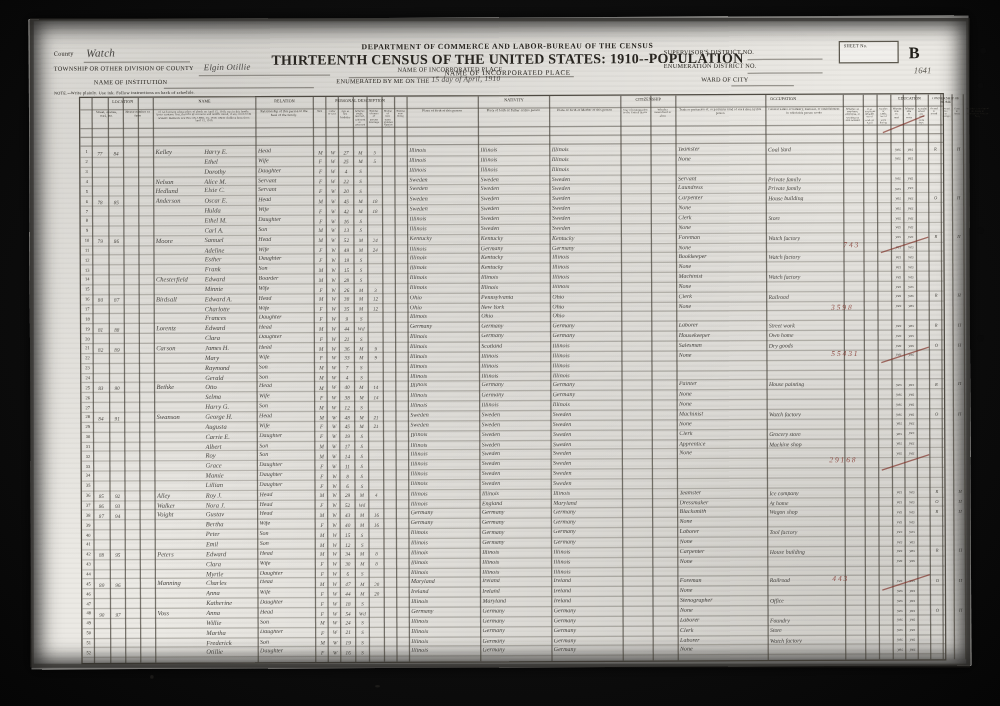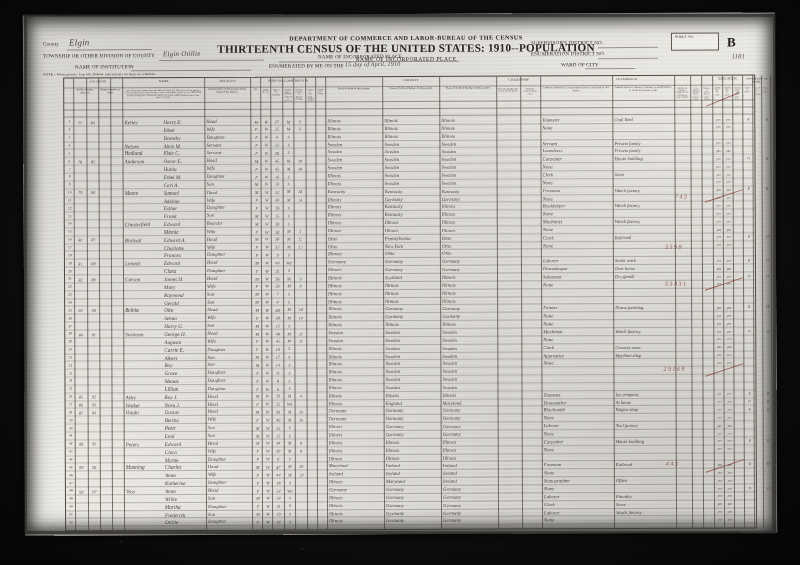--- a/index.html
+++ b/index.html
@@ -80,21 +80,21 @@
   <div class="scan-bg"></div>
   <div class="sheet">
 
     <div class="hdr">
       <div class="l1">DEPARTMENT OF COMMERCE AND LABOR-BUREAU OF THE CENSUS</div>
       <div class="l2">THIRTEENTH CENSUS OF THE UNITED STATES: 1910--POPULATION</div>
       <div class="l3">NAME OF INCORPORATED PLACE</div>
     </div>
 
     <div class="fieldrow" style="left:20px;top:26px;">County</div>
-    <div class="fieldrow hw" style="left:46px;top:22px;font-size:9px;">Elgin</div>
+    <div class="fieldrow hw" style="left:46px;top:22px;font-size:9px;">Watch</div>
     <div class="rule" style="left:44px;top:34px;width:85px;"></div>
 
     <div class="fieldrow" style="left:20px;top:38px;">TOWNSHIP OR OTHER DIVISION OF COUNTY</div>
     <div class="fieldrow hw" style="left:140px;top:35px;font-size:7px;">Elgin Otillie</div>
     <div class="rule" style="left:136px;top:45px;width:105px;"></div>
 
     <div class="fieldrow" style="left:52px;top:49px;">NAME OF INSTITUTION</div>
     <div class="rule" style="left:108px;top:55px;width:120px;"></div>
 
     <div class="fieldrow" style="left:295px;top:40px;">NAME OF INCORPORATED PLACE</div>
@@ -106,21 +106,21 @@
     <div class="fieldrow" style="left:508px;top:27px;">SUPERVISOR'S DISTRICT NO.</div>
     <div class="rule" style="left:575px;top:34px;width:60px;"></div>
     <div class="fieldrow" style="left:508px;top:38px;">ENUMERATION DISTRICT NO.</div>
     <div class="rule" style="left:575px;top:45px;width:60px;"></div>
     <div class="fieldrow" style="left:538px;top:49px;">WARD OF CITY</div>
     <div class="rule" style="left:562px;top:55px;width:50px;"></div>
 
     <div class="tr-box" style="left:648px;top:20px;width:46px;height:16px;"></div>
     <div class="fieldrow" style="left:652px;top:22px;font-size:3.6px;">SHEET No.</div>
     <div class="bigB" style="left:704px;top:22px;">B</div>
-    <div class="corner-num">1181</div>
+    <div class="corner-num">1641</div>
 
     <div class="fieldrow" style="left:20px;top:57px;font-size:3.4px;">NOTE.--Write plainly. Use ink. Follow instructions on back of schedule.</div>
 
     <div class="tbl">
 
       <div class="v" style="left:9px"></div>
         <div class="v" style="left:22px"></div>
       <div class="v" style="left:34px"></div>
         <div class="v" style="left:46px"></div>
       <div class="v" style="left:58px"></div>

